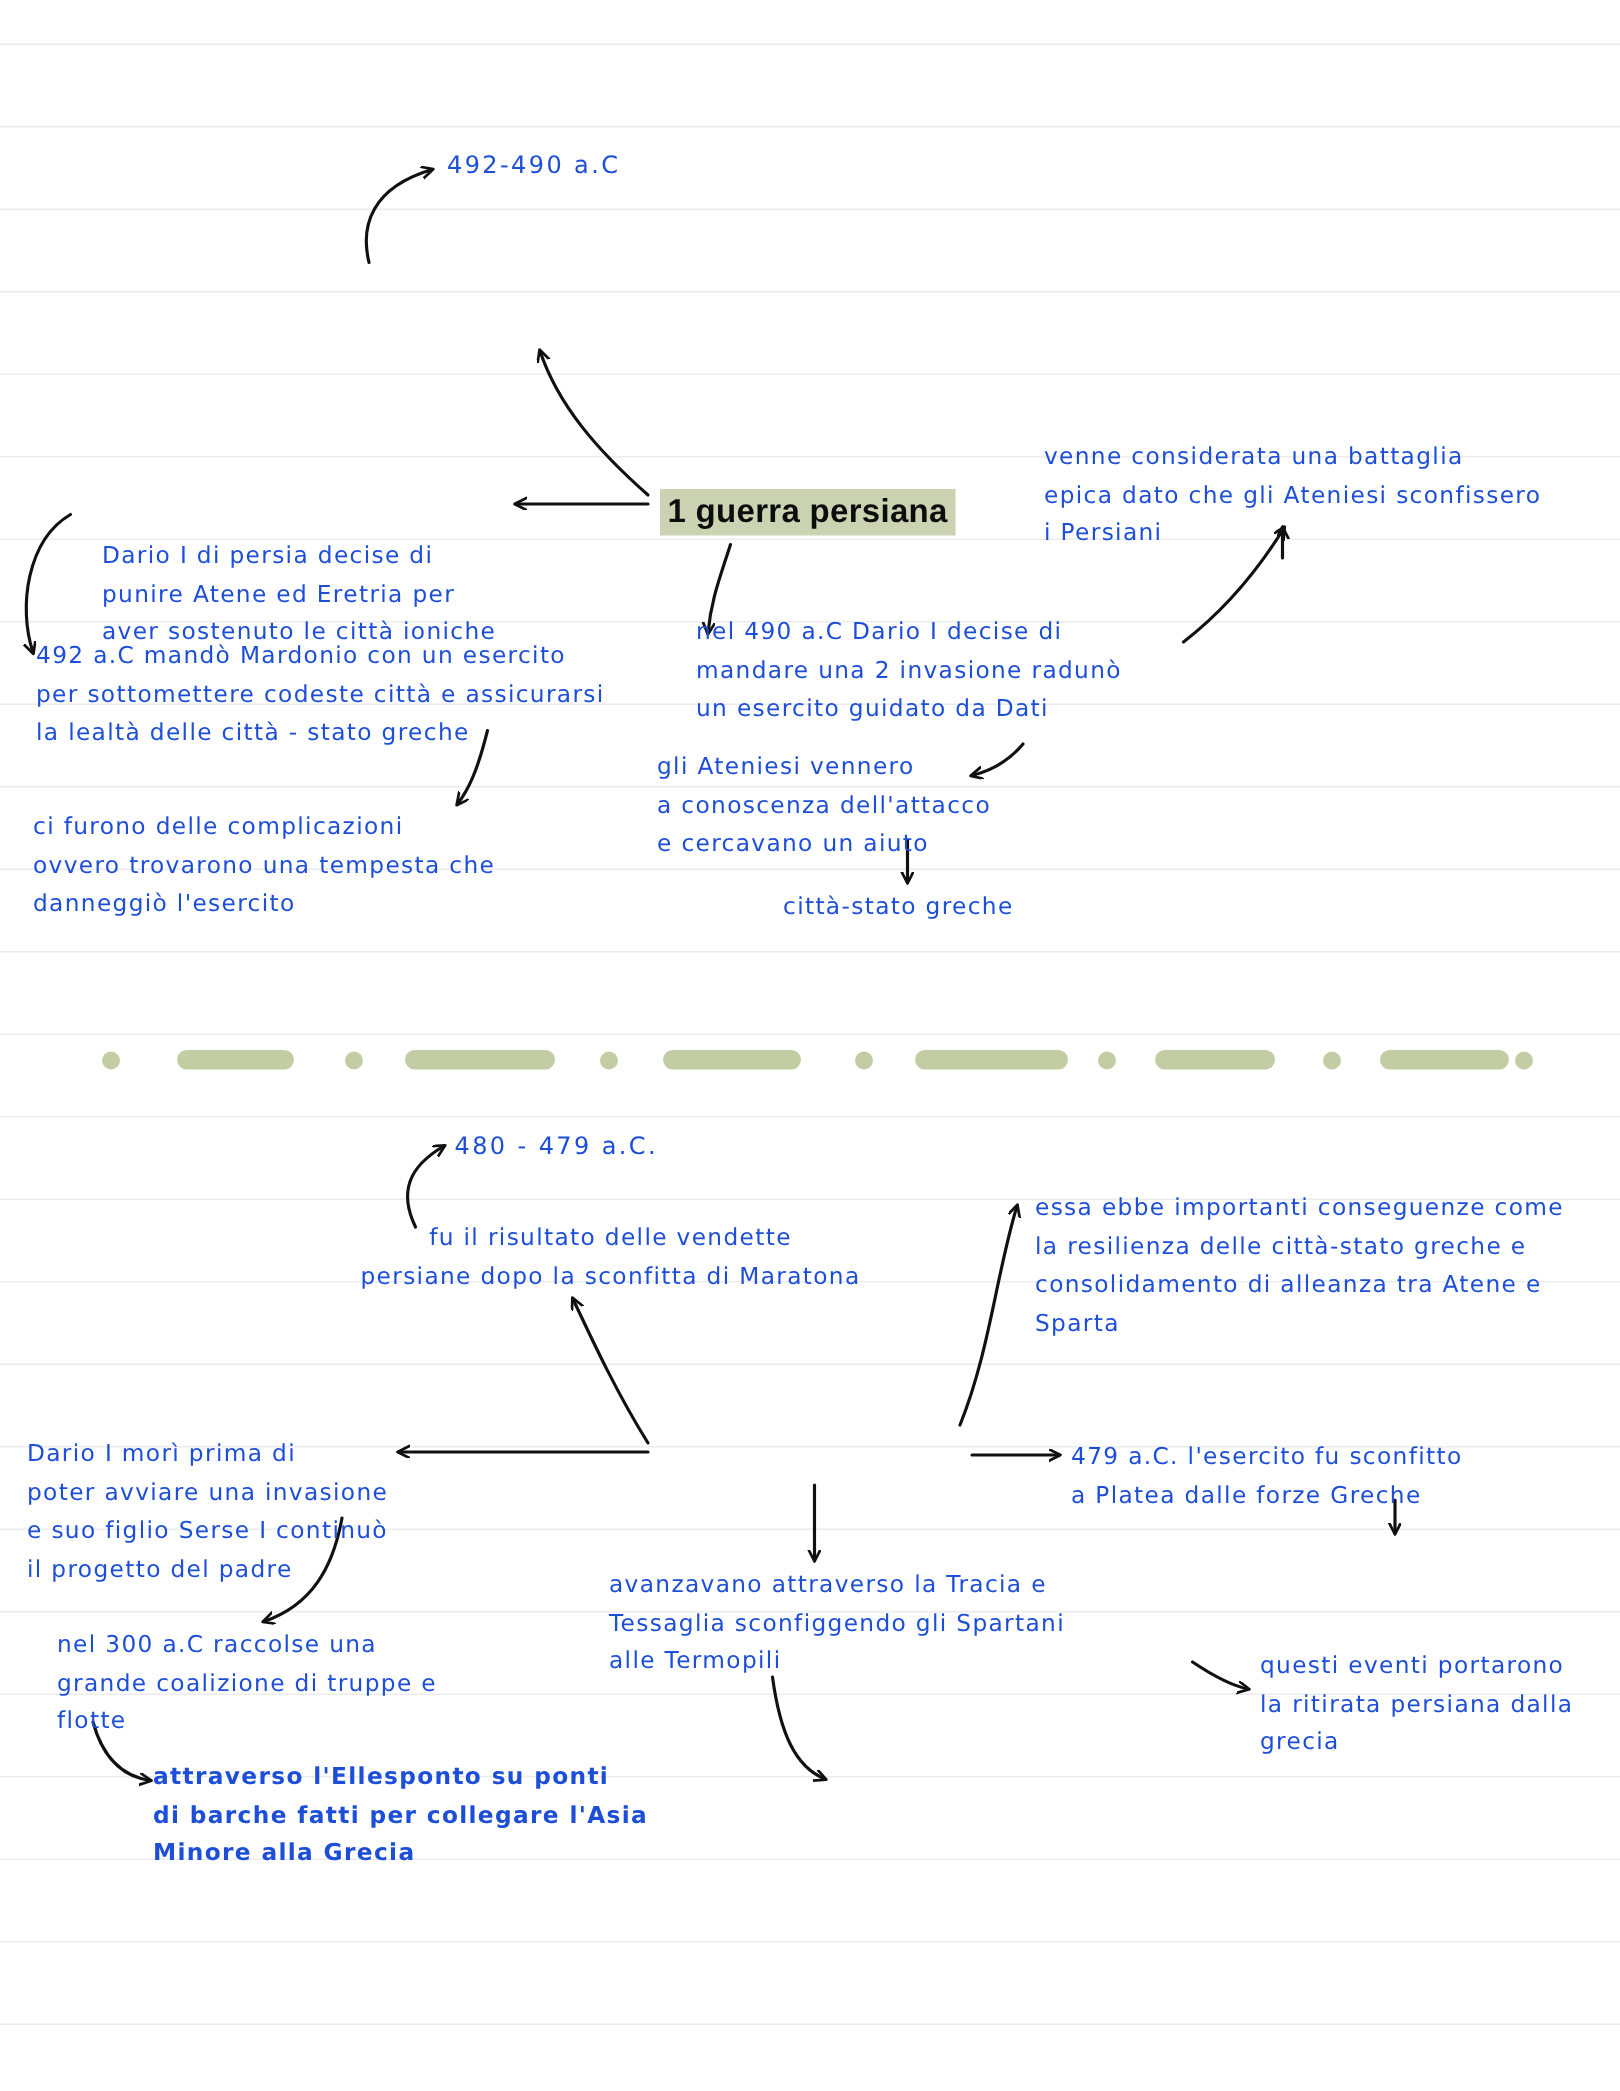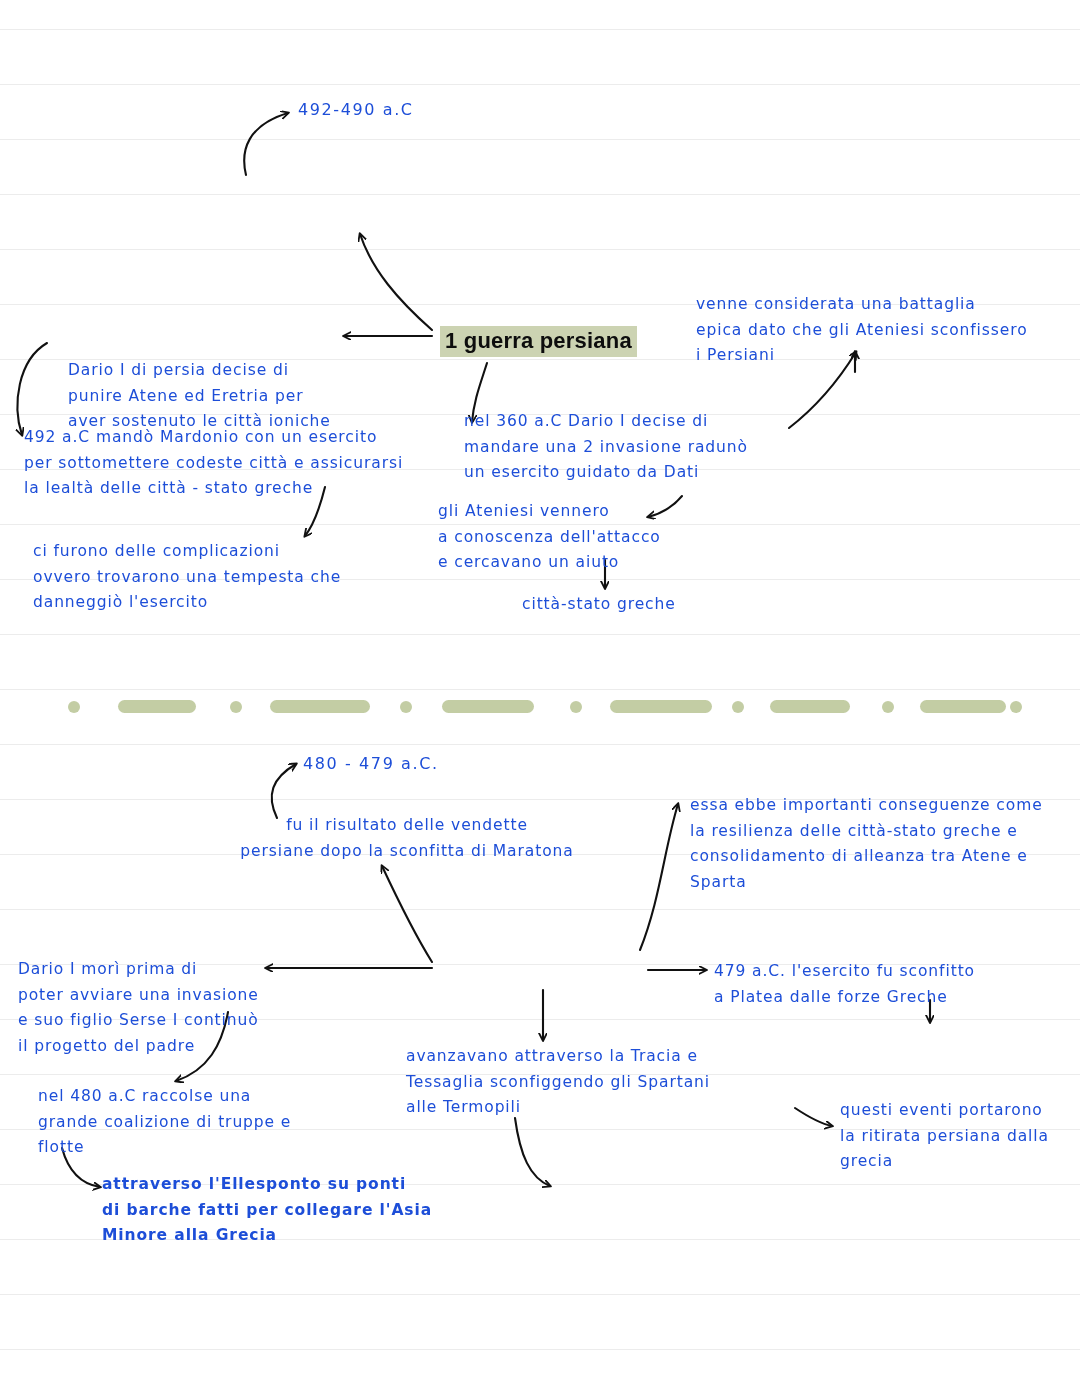--- a/index.html
+++ b/index.html
@@ -156,25 +156,25 @@
 
 
   <div class="hw" style="left:68px; top:323px; width:300px;margin-top:35px;">Dario I di persia decise di
 punire Atene ed Eretria per
 aver sostenuto le città ioniche</div>
 
   <div class="hw" style="left:24px; top:425px; width:420px;">492 a.C mandò Mardonio con un esercito
 per sottomettere codeste città e assicurarsi
 la lealtà delle città - stato greche</div>
 
-  <div class="hw" style="left:22px; top:539px; width:350px;margin-left:11px;">ci furono delle complicazioni
+  <div class="hw" style="left:22px; top:539px; width:350px;">ci furono delle complicazioni
 ovvero trovarono una tempesta che
 danneggiò l'esercito</div>
 
-  <div class="hw" style="left:464px; top:409px; width:330px;">nel 360 a.C Dario I decise di
+  <div class="hw" style="left:464px; top:409px; width:330px;">nel 490 a.C Dario I decise di
 mandare una 2 invasione radunò
 un esercito guidato da Dati</div>
 
   <div class="hw" style="left:438px; top:499px; width:280px;">gli Ateniesi vennero
 a conoscenza dell'attacco
 e cercavano un aiuto</div>
 
   <div class="hw" style="left:522px; top:592px;">città-stato greche</div>
 
   <div class="hw" style="left:696px; top:292px; width:390px;">venne considerata una battaglia
@@ -206,21 +206,21 @@
   <div class="hw" style="left:690px; top:793px; width:385px;">essa ebbe importanti conseguenze come
 la resilienza delle città-stato greche e
 consolidamento di alleanza tra Atene e
 Sparta</div>
 
   <div class="hw" style="left:18px; top:957px; width:300px;">Dario I morì prima di
 poter avviare una invasione
 e suo figlio Serse I continuò
 il progetto del padre</div>
 
-  <div class="hw" style="left:38px; top:1084px; width:330px;">nel 480 a.C raccolse una
+  <div class="hw" style="left:38px; top:1084px; width:330px;">nel 300 a.C raccolse una
 grande coalizione di truppe e
 flotte</div>
 
   <div class="hw" style="left:102px; top:1172px; width:400px;font-weight:bold;">attraverso l'Ellesponto su ponti
 di barche fatti per collegare l'Asia
 Minore alla Grecia</div>
 
   <div class="hw" style="left:406px; top:1044px; width:340px;">avanzavano attraverso la Tracia e
 Tessaglia sconfiggendo gli Spartani
 alle Termopili</div>

